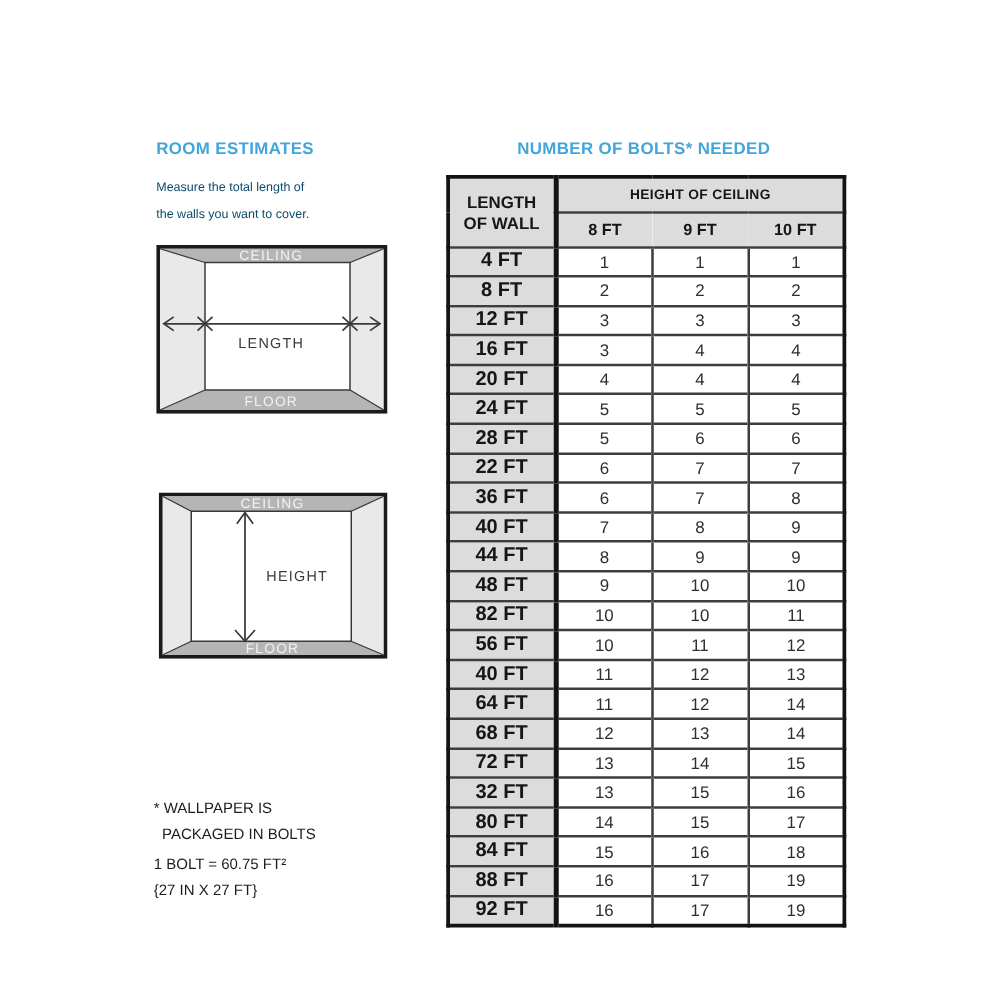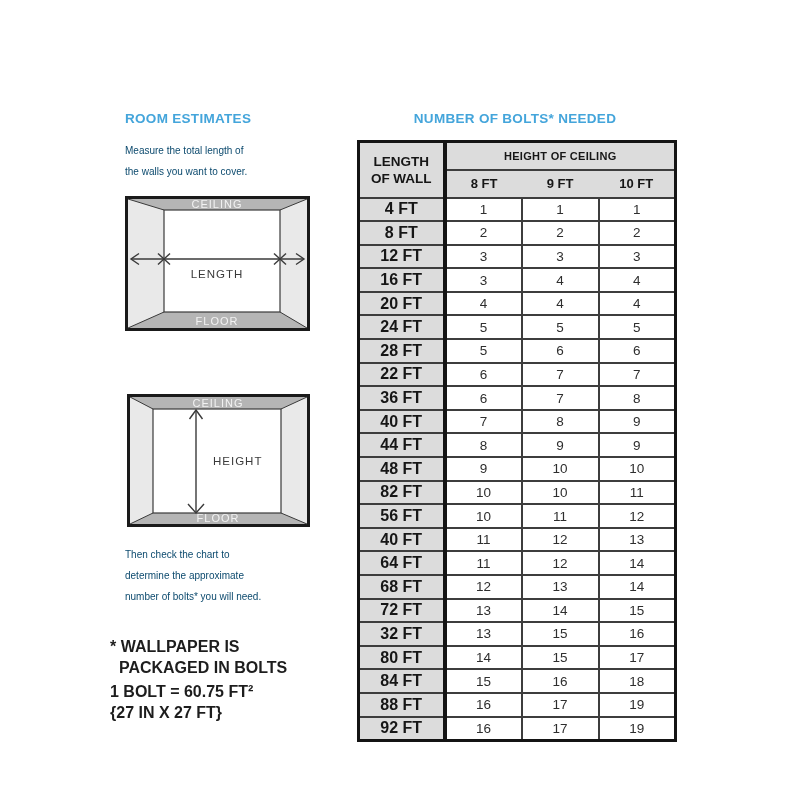--- a/index.html
+++ b/index.html
@@ -30,22 +30,22 @@
   }
   .body-text {
     position: absolute; left: 125px;
     font-size: 10px; line-height: 21px; color: #0c4a6e;
     white-space: pre;
   }
   .step1 { top: 140px; }
   .step2 { top: 348px; }
   .step3 { top: 544px; }
   .footnote-bold {
-    position: absolute; left: 110px;
-    font-size: 16px; line-height: 21px; font-weight: bold; color: #1d1d1d;
+    position: absolute; left: 123px;
+    font-size: 12px; line-height: 21px; font-weight: normal; color: #1d1d1d;
     white-space: pre;
   }
   .fn1 { top: 636px; }
   .fn2 { top: 681px; }
   .diagram { position: absolute; }
   .diag1 { left: 125px; top: 196px; }
   .diag2 { left: 127px; top: 394px; }
   .diagram svg { display: block; }
   .diagram text {
     font-family: "Liberation Sans", sans-serif;
@@ -150,23 +150,20 @@
       <text class="surface-label" x="91" y="128" text-anchor="middle">FLOOR</text>
       <g stroke="#3a3a3a" stroke-width="1.4" fill="none">
         <line x1="69" y1="16" x2="69" y2="119"></line>
         <polyline points="62.5,25 69,16 75.5,25"></polyline>
         <polyline points="61,110 69,119 77,110"></polyline>
       </g>
       <text class="measure-label" x="86" y="71">HEIGHT</text>
     </svg>
   </div>
 
-  <div class="body-text step3">Then check the chart to
-determine the approximate
-number of bolts* you will need.</div>
 
   <div class="footnote-bold fn1">* WALLPAPER IS
   PACKAGED IN BOLTS</div>
   <div class="footnote-bold fn2">1 BOLT = 60.75 FT²
 {27 IN X 27 FT}</div>
 
   <div class="section-heading table-heading">NUMBER OF BOLTS* NEEDED</div>
 
   <table class="bolts">
     <colgroup>

